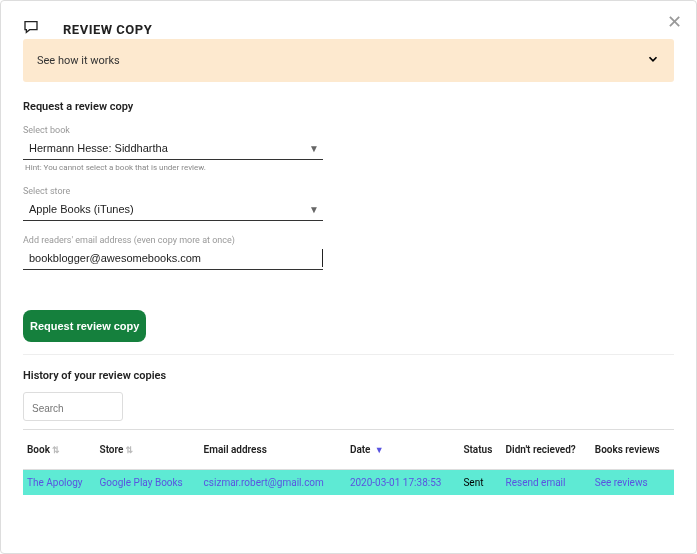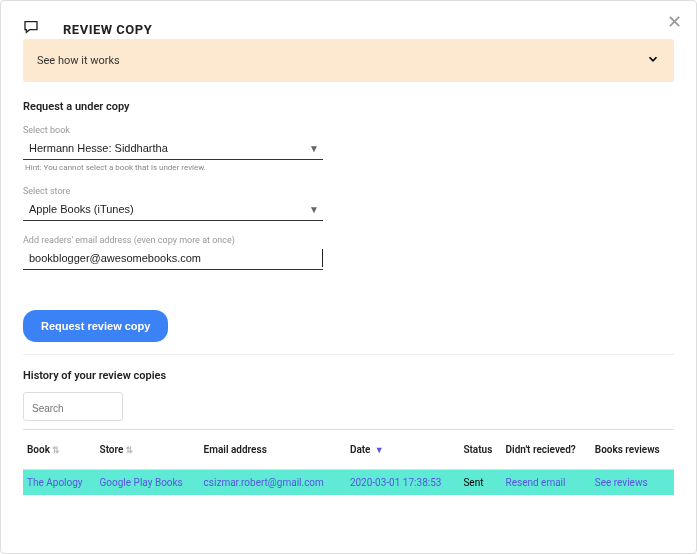--- a/index.html
+++ b/index.html
@@ -13,21 +13,21 @@
   .banner-text { font-size: 11px; color: #333; }
   .banner-caret svg { width: 14px; height: 14px; }
   .section-title { font-size: 11px; font-weight: 600; color: #222; margin-bottom: 12px; }
   .form-row { margin-bottom: 14px; width: 300px; }
   .form-label { font-size: 9px; color: #999; margin-bottom: 2px; display: block; }
   .form-input-wrap { border-bottom: 1px solid #333; display: flex; align-items: center; justify-content: space-between; padding: 2px 0; }
   .form-input { border: none; outline: none; font-size: 11px; color: #222; width: 100%; padding: 3px 4px 3px 6px; background: transparent; }
   .form-caret { font-size: 10px; color: #666; padding-right: 4px; }
   .form-hint { font-size: 8px; color: #888; margin-top: 3px; padding-left: 2px; }
   .cursor-line { border-right: 1px solid #222; padding-right: 12px; }
-  .primary-btn { background: #3b82f6; color: #fff; border: none; border-radius: 13px; padding: 10px 18px; font-size: 11px; font-weight: 600; cursor: pointer; margin-top: 26px; margin-bottom: 12px; }
+  .primary-btn { background: #15803d; color: #fff; border: none; border-radius: 8px; padding: 10px 7px; font-size: 11px; font-weight: 600; cursor: pointer; margin-top: 26px; margin-bottom: 12px; }
   .hr { border: none; border-top: 1px solid #eee; margin-bottom: 14px; }
   .history-title { font-size: 11px; font-weight: 600; color: #222; margin-bottom: 10px; }
   .search-box { border: 1px solid #ddd; border-radius: 3px; padding: 4px 8px; width: 100px; margin-bottom: 8px; }
   .search-input { border: none; outline: none; font-size: 10px; width: 100%; color: #666; }
   .table { width: 100%; border-collapse: collapse; font-size: 10px; }
   .table th { text-align: left; font-weight: 600; color: #222; padding: 14px 4px; border-top: 1px solid #ddd; border-bottom: 1px solid #ddd; }
   .sort-icon { color: #bbb; font-size: 9px; margin-left: 2px; }
   .sort-icon.active { color: #5953e0; }
   .table td { padding: 7px 4px; }
   .row-selected { background: #5eead4; border-radius: 11px; }
@@ -51,21 +51,21 @@
 
   <div class="banner">
     <span class="banner-text">See how it works</span>
     <span class="banner-caret">
       <svg viewBox="0 0 24 24" fill="none" stroke="#000" stroke-width="3">
           <polyline points="6 9 12 15 18 9"></polyline>
         </svg>
     </span>
   </div>
 
-  <div class="section-title">Request a under copy</div>
+  <div class="section-title">Request a review copy</div>
 
   <div class="form-row">
     <span class="form-label">Select book</span>
     <div class="form-input-wrap">
       <input class="form-input" readonly="" value="Hermann Hesse: Siddhartha" style="">
       <span class="form-caret">▼</span>
     </div>
     <div class="form-hint">Hint: You cannot select a book that is under review.</div>
   </div>
 

